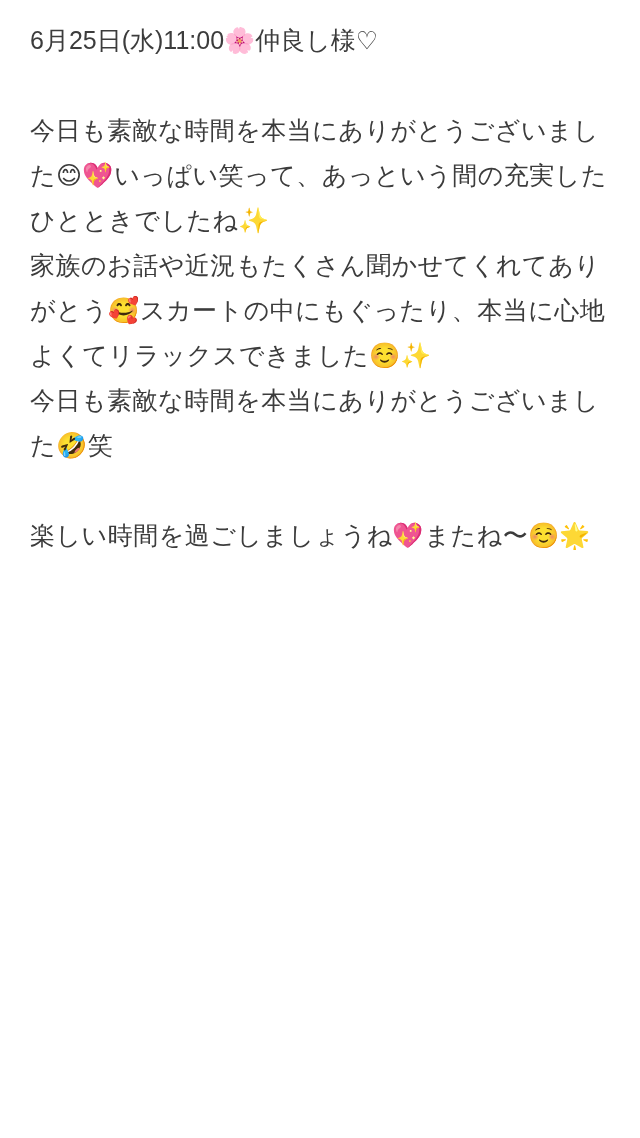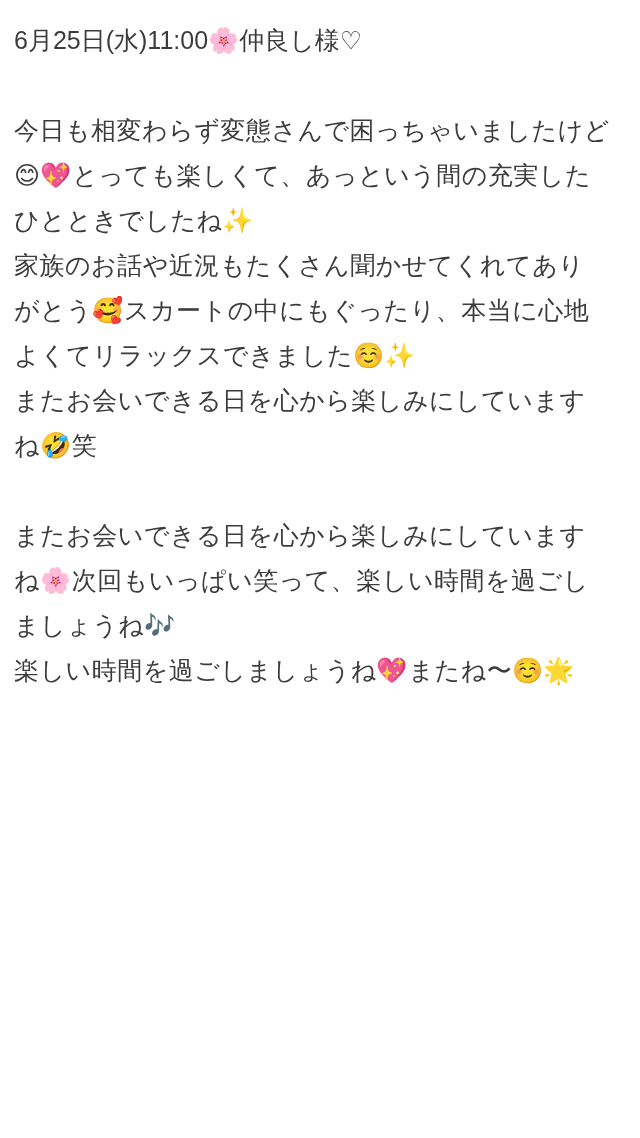--- a/index.html
+++ b/index.html
@@ -11,21 +11,21 @@
     width: 640px;
     height: 1138px;
     overflow: hidden;
     font-family: "Liberation Sans", "DejaVu Sans", sans-serif;
     color: #3a3a3a;
   }
   .page {
     width: 640px;
     height: 1138px;
     box-sizing: border-box;
-    padding: 18px 30px 0 14px;
+    padding: 18px 30px 0 30px;
     background: #ffffff;
   }
   .doc-body {
     font-size: 25px;
     line-height: 45px;
     letter-spacing: 0.5px;
     color: #3c3c3c;
     font-weight: 400;
   }
   .para {
@@ -53,21 +53,20 @@
 </head>
 <body>
 
 <div class="page">
 
   <div class="heading-line">6月25日(水)11:00🌸仲良し様♡</div>
 
   <span class="blank"></span>
 
   <div class="doc-body">
-    <p class="para">今日も相変わらず変態さんで困っちゃいましたけど😊💖とっても楽しくて、あっという間の充実したひとときでしたね✨</p>
+    <p class="para">今日も素敵な時間を本当にありがとうございました😊💖いっぱい笑って、あっという間の充実したひとときでしたね✨</p>
     <p class="para">家族のお話や近況もたくさん聞かせてくれてありがとう🥰スカートの中にもぐったり、本当に心地よくてリラックスできました☺️✨</p>
-    <p class="para">またお会いできる日を心から楽しみにしていますね🤣笑</p>
+    <p class="para">今日も素敵な時間を本当にありがとうございました🤣笑</p>
     <span class="blank-small"></span>
-    <p class="para">またお会いできる日を心から楽しみにしていますね🌸次回もいっぱい笑って、楽しい時間を過ごしましょうね🎶</p>
     <p class="para">楽しい時間を過ごしましょうね💖またね〜☺️🌟</p>
   </div>
 
 </div>
 
 </body></html>

